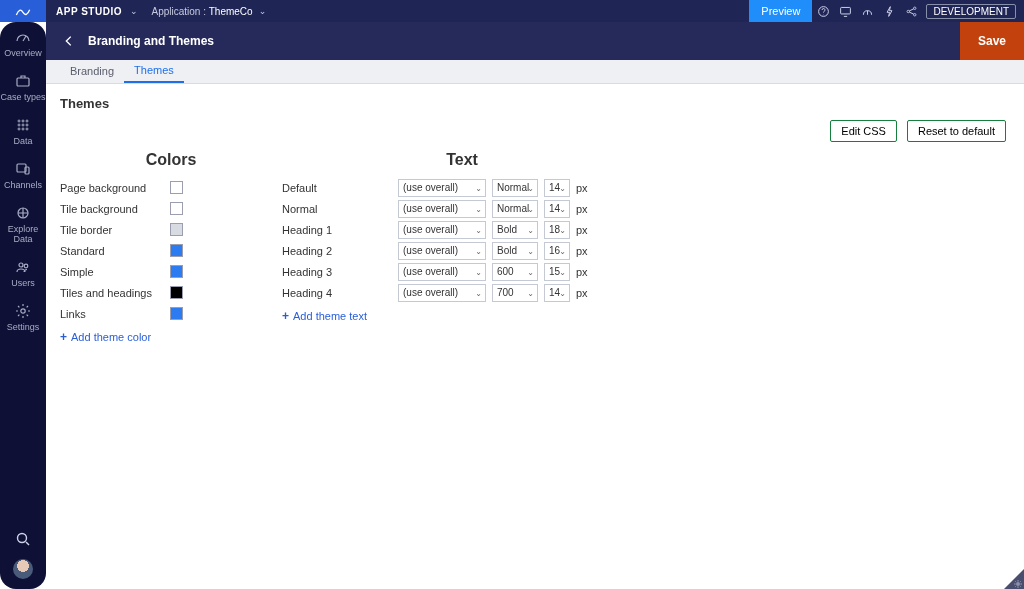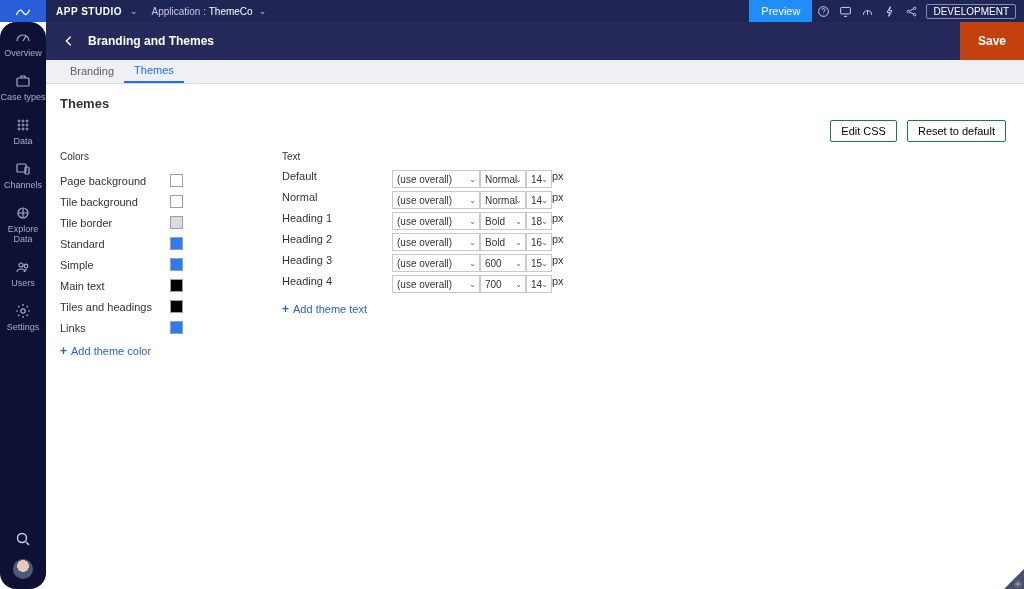--- a/index.html
+++ b/index.html
@@ -49,27 +49,27 @@
   .content { flex:1 1 auto; background:#fff; padding:12px 18px 18px 14px; overflow:auto; position:relative; }
   .page-title { font-size:13px; font-weight:bold; margin-bottom:10px; }
 
   .toprow-buttons { position:absolute; right:18px; top:36px; display:flex; gap:10px; }
   .btn { border:1px solid #15803d; background:#fff; padding:4px 10px; font-size:11px; border-radius:2px; cursor:pointer; }
 
   .panels { display:flex; gap:0; margin-top:40px; }
   .panel { }
   .panel-colors { width:222px; }
   .panel-text   { width:360px; }
-  .panel h3 { font-size:10px; font-weight:normal; margin-bottom:8px; }
+  .panel h3 { font-size:16px; font-weight:bold; margin-bottom:8px;text-align:center; }
 
   .color-row { display:flex; align-items:center; height:21px; }
   .color-row .label { width:110px; font-size:11px; color:#333; }
   .swatch { width:13px; height:13px; border:1px solid #9a9eae; cursor:pointer; }
 
-  .text-row { display:flex; height:21px; }
+  .text-row { display:flex; align-items:center; height:21px; gap:6px; }
   .text-row .label { width:110px; font-size:11px; color:#333; }
   .sel { height:18px; border:1px solid #c5c9d4; background:#fff; font-size:10px; padding:0 14px 0 4px; position:relative; display:flex; align-items:center; cursor:pointer; }
   .sel.wide { width:88px; }
   .sel.wt { width:46px; }
   .sel.sz { width:26px; justify-content:flex-start; }
   .sel .caret { position:absolute; right:3px; top:50%; transform:translateY(-50%); font-size:8px; color:#666; pointer-events:none;}
   .px { font-size:11px; width:16px; }
 
   .addlink { color:#295ed9; font-size:11px; display:flex; align-items:center; gap:4px; cursor:pointer; margin-top:6px; }
   .addlink .plus { font-size:12px; font-weight:bold; }
@@ -257,24 +257,20 @@
               </div>
               <div class="color-row">
                 <span class="label">Standard</span>
                 <span class="swatch" style="background:#2d7bf0"></span>
               </div>
               <div class="color-row">
                 <span class="label">Simple</span>
                 <span class="swatch" style="background:#2d7bf0"></span>
               </div>
               <div class="color-row">
-                <span class="label">Main text</span>
-                <span class="swatch" style="background:#000000"></span>
-              </div>
-              <div class="color-row">
                 <span class="label">Tiles and headings</span>
                 <span class="swatch" style="background:#000000"></span>
               </div>
               <div class="color-row">
                 <span class="label">Links</span>
                 <span class="swatch" style="background:#2d7bf0"></span>
               </div>
             </div>
           <div class="addlink">
             <span class="plus">+</span>

